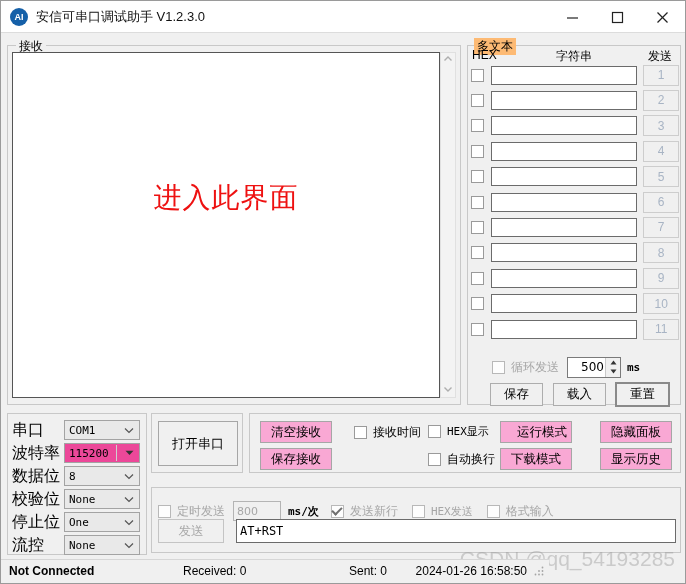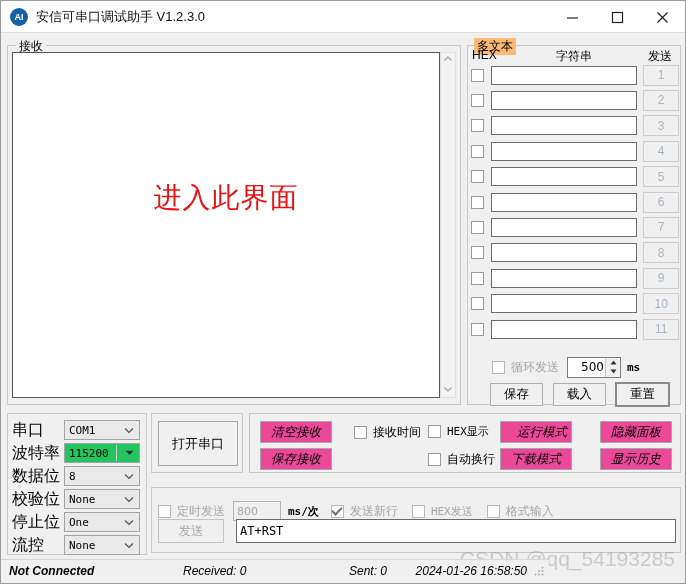--- a/index.html
+++ b/index.html
@@ -196,21 +196,21 @@
   .combo {
     width: 76px; height: 20px;
     border: 1px solid #a3a3a3;
     background: #e9e9e9;
     display: flex; align-items: center;
     font-size: 11px;
     font-family: "DejaVu Sans Mono", monospace;
     padding-left: 4px;
     position: relative;
   }
-  .combo.editable { background: #22c55e; }
+  .combo.editable { background: #ec4899; }
   .combo .arrow {
     position: absolute; right: 5px; top: 0; bottom: 0;
     display: flex; align-items: center;
     color: #555; font-size: 8px;
   }
   .combo.editable .arrow { font-size: 7px; color: #333; }
   .combo.editable::before {
     content: ""; position: absolute; right: 22px; top: 1px; bottom: 1px;
     width: 1px; background: #cfcfcf;
   }
@@ -223,25 +223,24 @@
     background: #f0f0f0;
     border: 1px solid #a6a6a6;
     display: flex; align-items: center; justify-content: center;
     font-size: 13px;
   }
 
   
   #recvctl-group { left: 248px; top: 412px; width: 432px; height: 60px; }
   .ctl-btn {
     position: absolute;
-    background: #ec4899;
+    background: #f9a8d4;
     border: 1px solid #a6a6a6;
     display: flex; align-items: center; justify-content: center;
     font-size: 12.5px;
-    font-style: italic;
   }
   .ctl-chk {
     position: absolute;
     display: flex; align-items: center;
     font-size: 12px;
   }
   .ctl-chk .lbl2 { margin-left: 6px; }
   .mono-lbl { font-family: "DejaVu Sans Mono", monospace; font-size: 11px; }
 
   
@@ -282,21 +281,20 @@
     font-family: "DejaVu Sans", sans-serif;
   }
 
   
   #statusbar {
     position: absolute; left: 0; bottom: 0;
     width: 548px; height: 24px;
     background: #f0f0f0;
     border-top: 1px solid #d6d6d6;
     font-size: 12px;
-    font-style: italic;
   }
   #statusbar > div { position: absolute; top: 4px; }
   #st-conn { left: 8px; font-weight: bold; }
   #st-recv { left: 182px; }
   #st-sent { left: 348px; }
   #st-time { right: 22px; }
   #grip {
     position: absolute; right: 4px; bottom: 3px;
     width: 12px; height: 12px;
     color: #9a9a9a; font-size: 9px; line-height: 4px;

